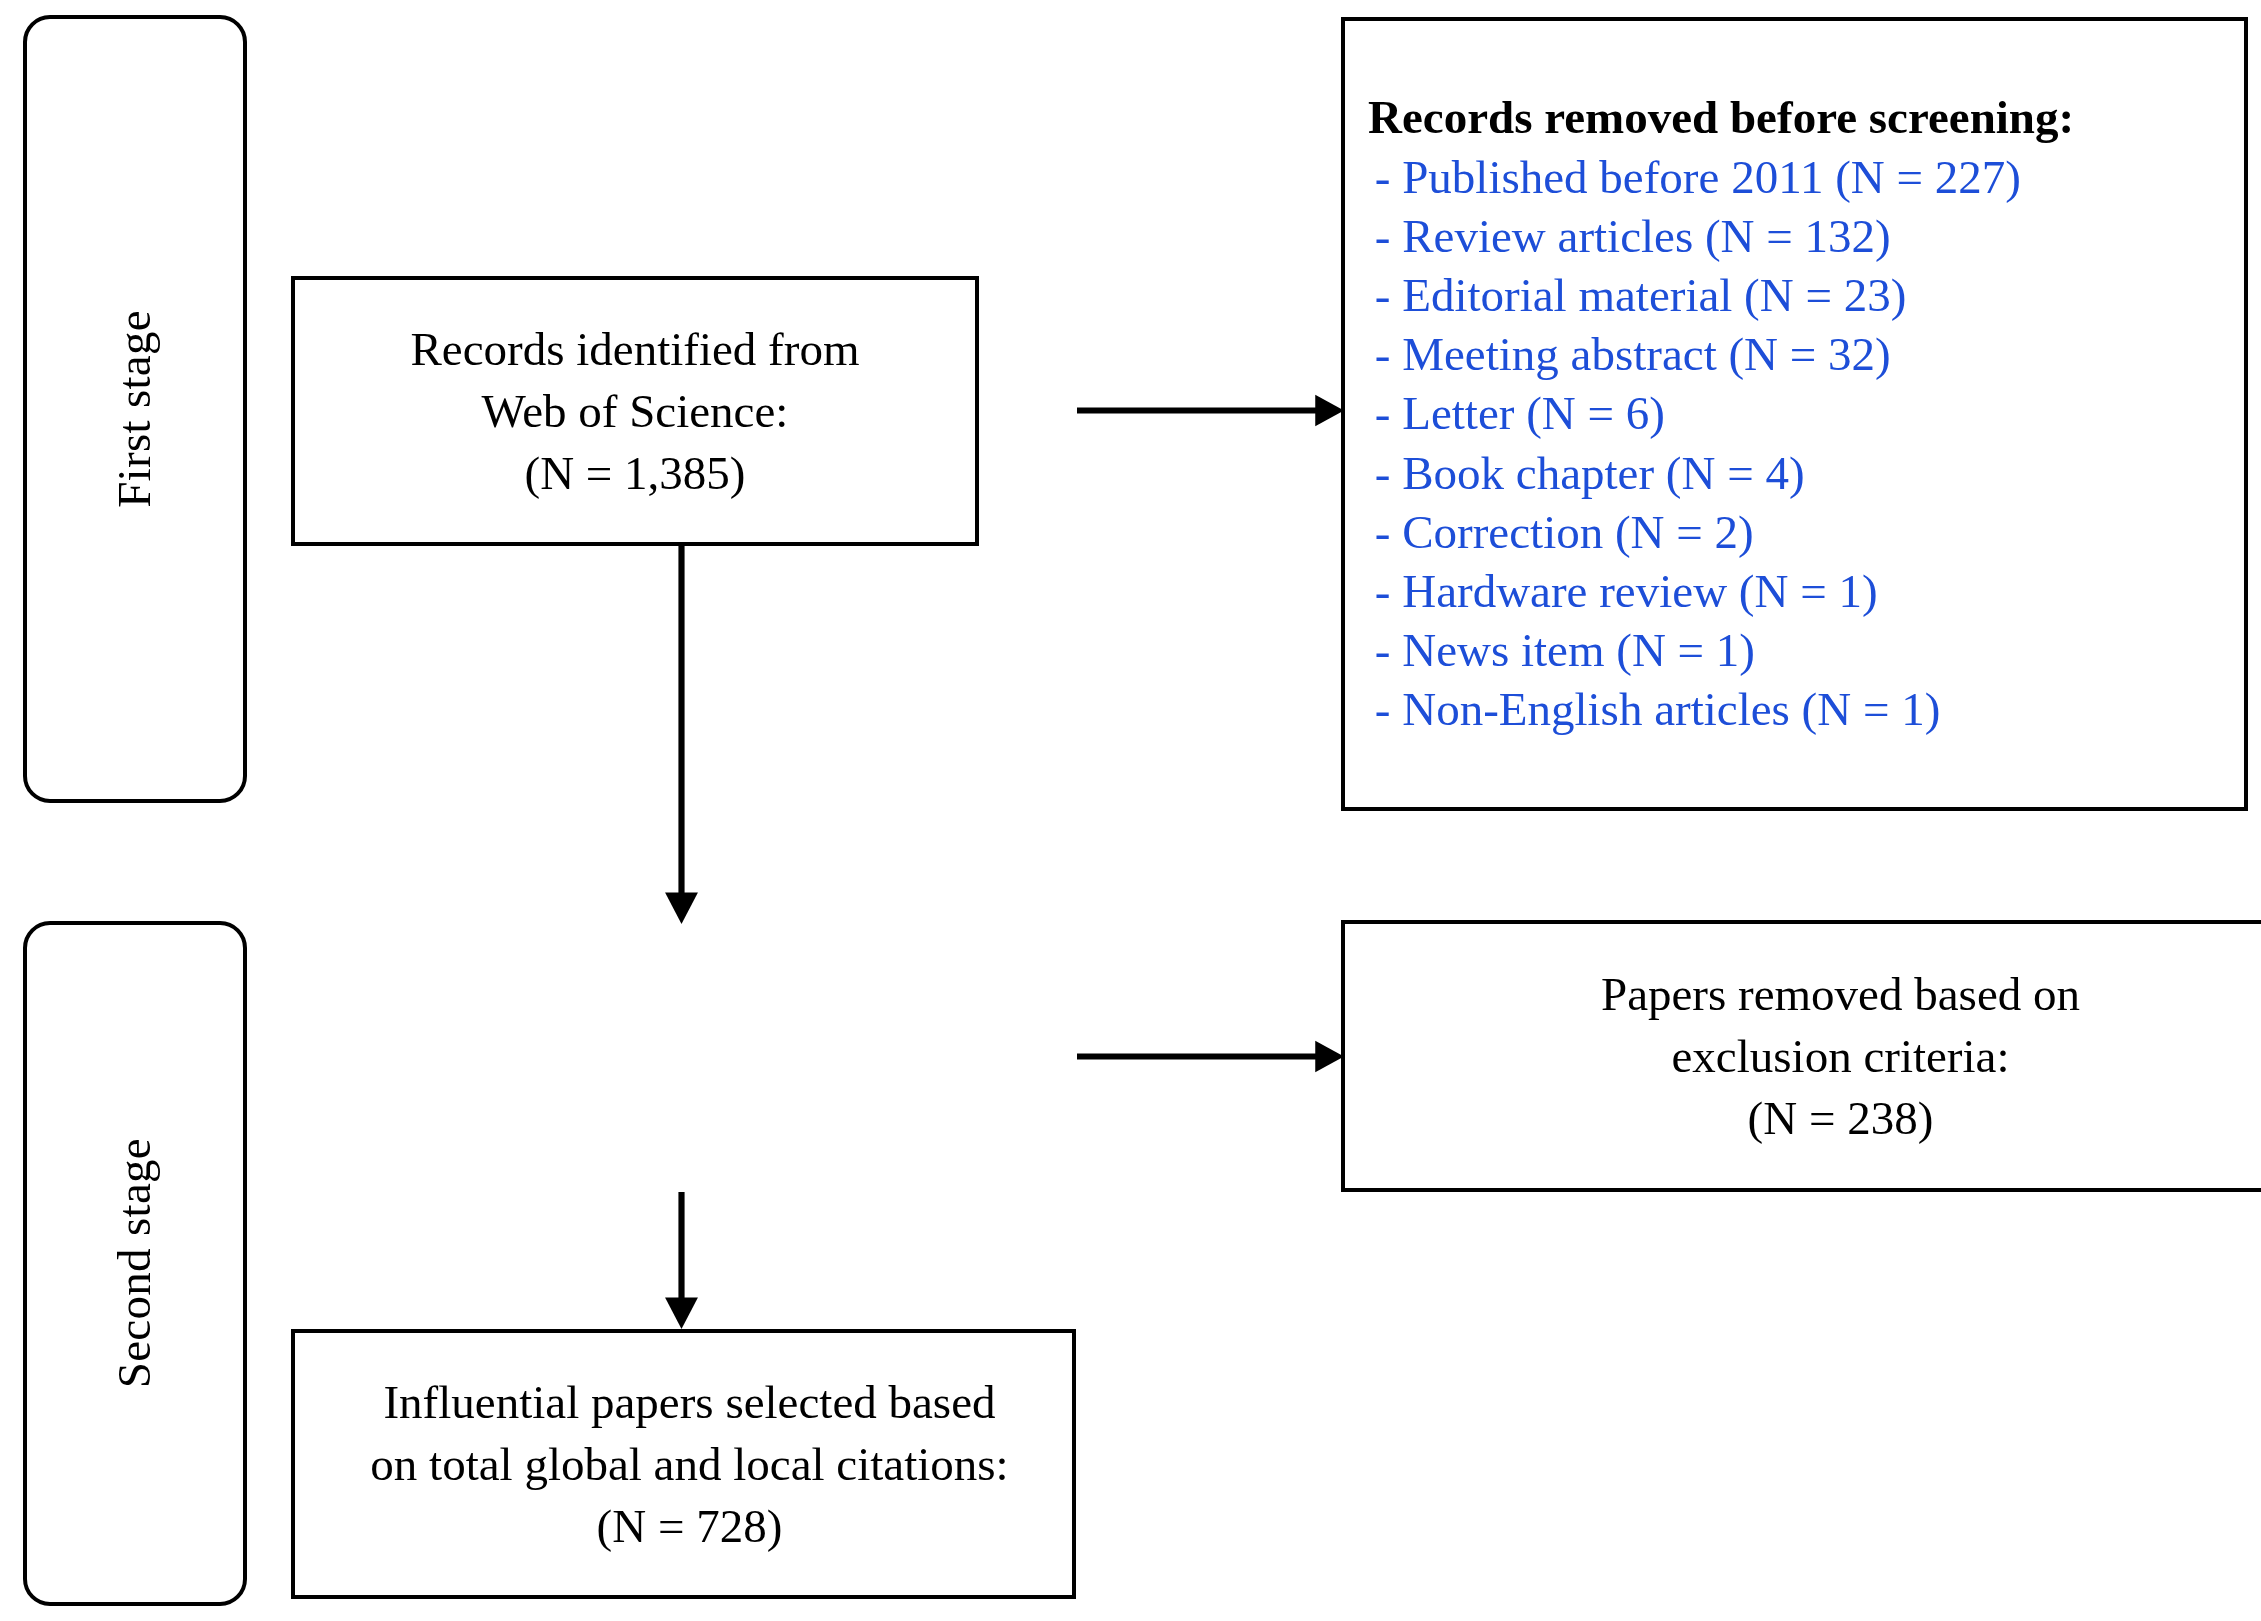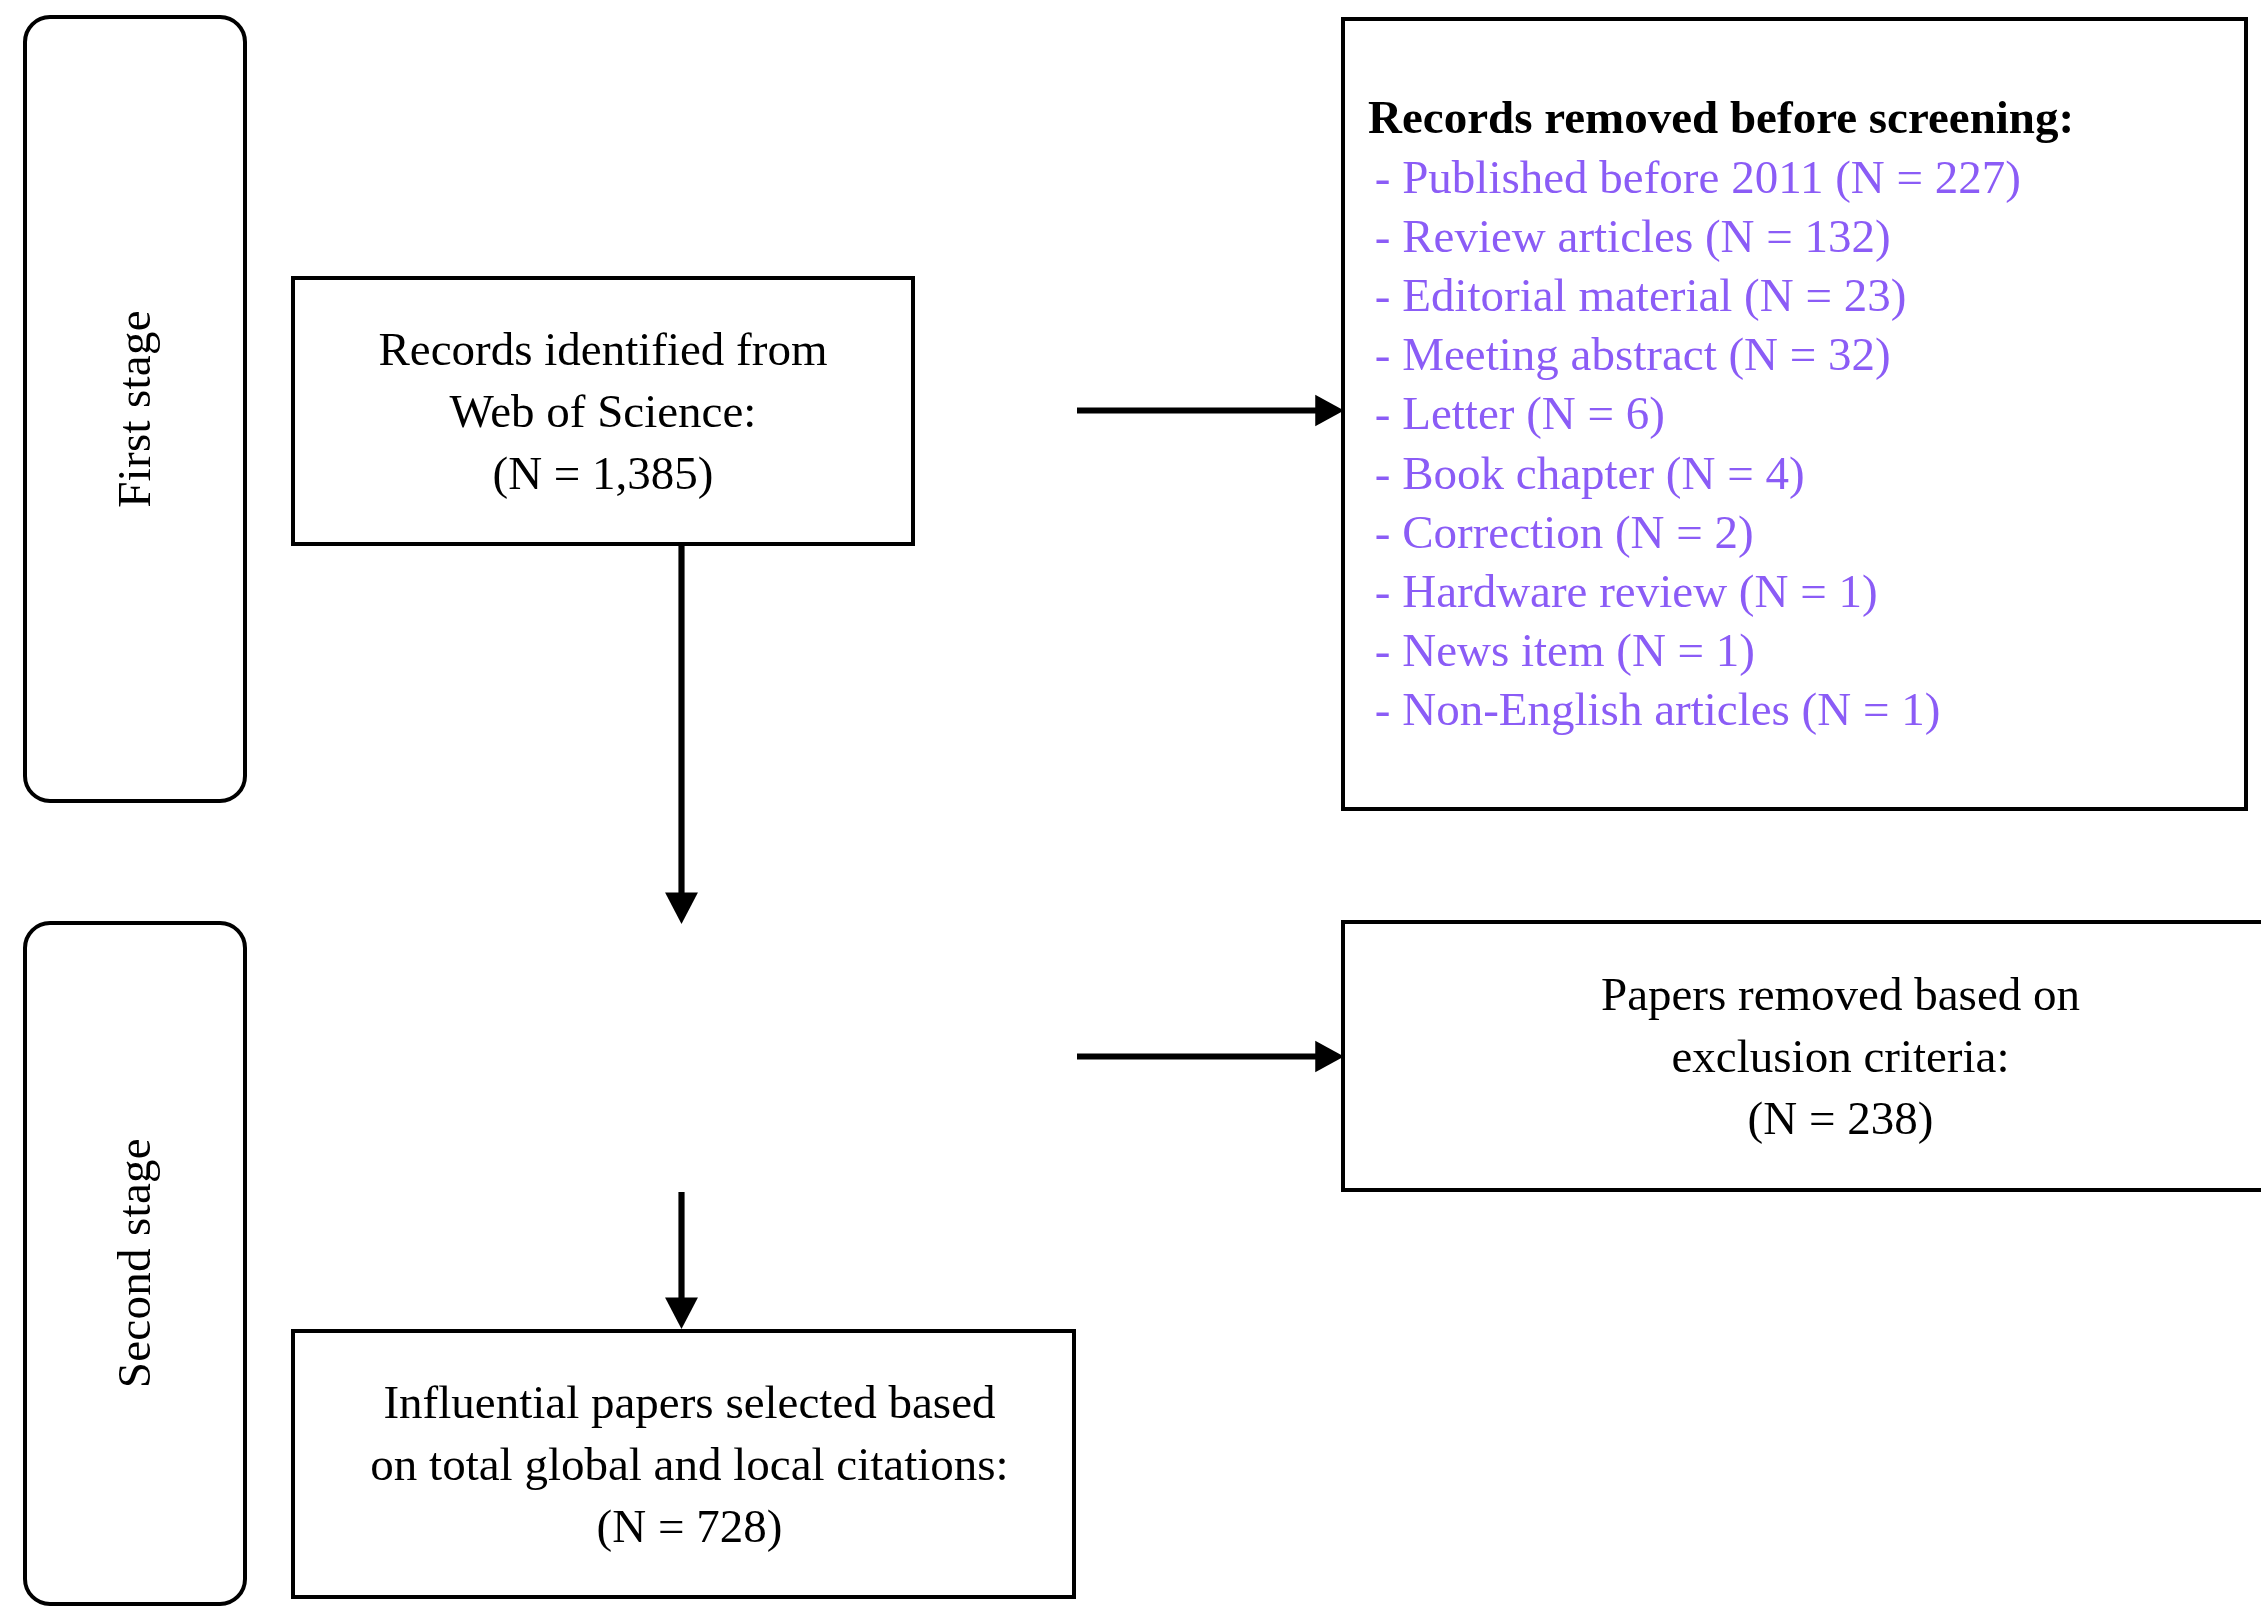--- a/index.html
+++ b/index.html
@@ -74,42 +74,42 @@
     font-size: 47px;
     line-height: 1.26;
     white-space: nowrap;
     color: #000000;
     font-weight: bold;
   }
   .lbox .item {
     font-size: 47px;
     line-height: 1.26;
     white-space: nowrap;
-    color: #8b5cf6;
+    color: #1d4ed8;
     padding-left: 6.8px;
   }
 
   
   .conn { position: absolute; }
   .conn svg { display: block; overflow: visible; }
 </style>
 </head>
 <body>
 
 <div id="canvas">
 
   <div class="stage-rail" style="left:22.6px; top:15px; width:224px; height:788px;">
     <span class="stage-label">First stage</span>
   </div>
 
   <div class="stage-rail" style="left:22.6px; top:921px; width:224px; height:685px;">
     <span class="stage-label">Second stage</span>
   </div>
 
-  <div class="pbox" style="left:291px; top:276px; width:624px; height:270px;">
+  <div class="pbox" style="left:291px; top:276px; width:688px; height:270px;">
     <div class="line">Records identified from</div>
     <div class="line">Web of Science:</div>
     <div class="line">(N = 1,385)</div>
   </div>
 
   <div class="lbox" style="left:1341px; top:17px; width:907px; height:794px;">
     <div class="head">Records removed before screening:</div>
     <div class="item">- Published before 2011 (N = 227)</div>
     <div class="item">- Review articles (N = 132)</div>
     <div class="item">- Editorial material (N = 23)</div>

